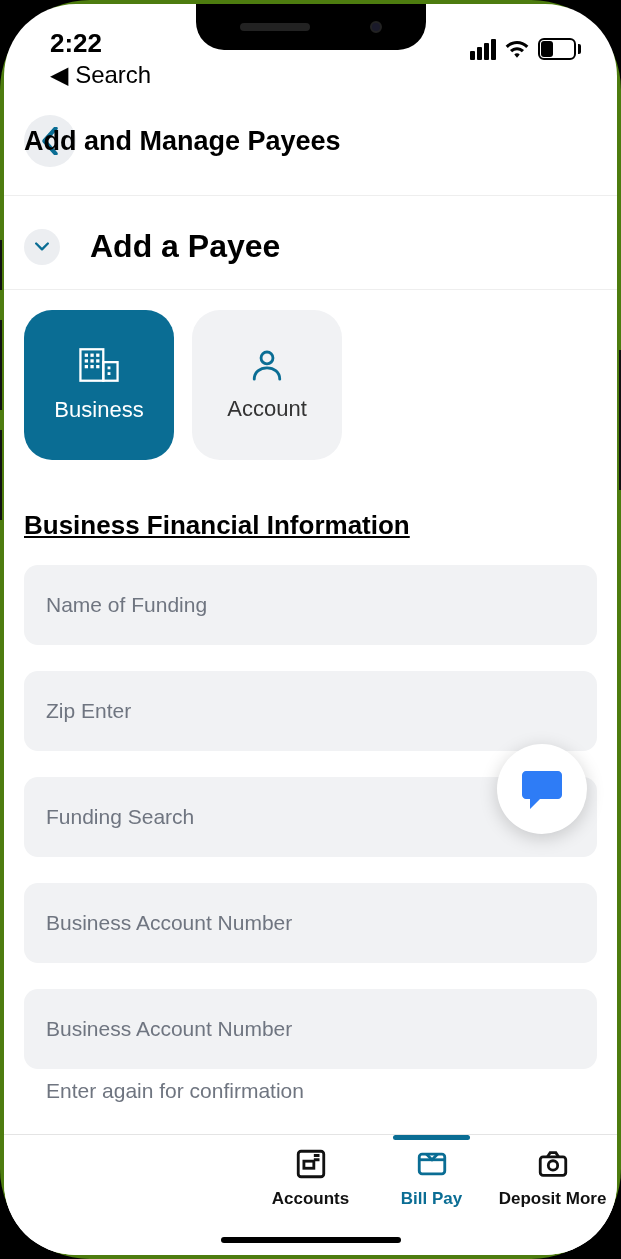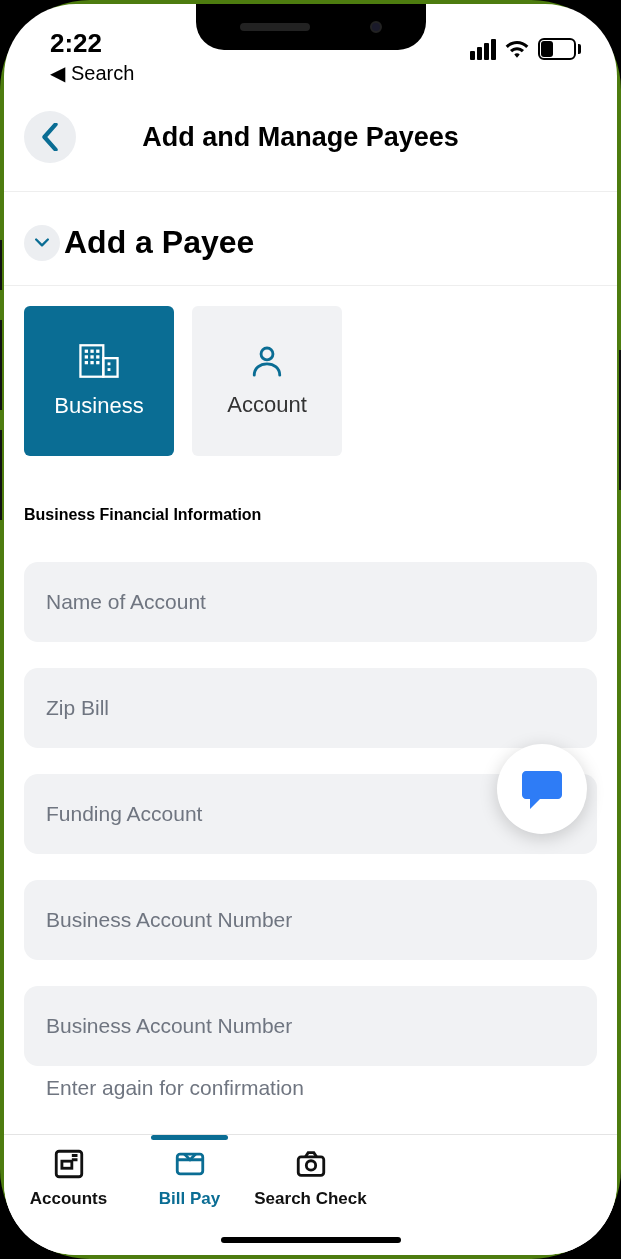--- a/index.html
+++ b/index.html
@@ -17,53 +17,53 @@
   .sb-right { right: -4px; top: 350px; width: 6px; height: 140px; border-radius: 0 3px 3px 0; }
   .notch {
     position: absolute; top: 0; left: 50%; transform: translateX(-50%);
     width: 230px; height: 46px; background: #000; border-radius: 0 0 28px 28px; z-index: 50;
     display: flex; align-items: center; justify-content: center; gap: 60px;
   }
   .speaker { width: 70px; height: 8px; background: #222; border-radius: 4px; }
   .cam { width: 12px; height: 12px; background: #1a1a2a; border-radius: 50%; border: 2px solid #222; }
   .status { display: flex; justify-content: space-between; align-items: flex-start; padding: 24px 36px 0 46px; font-size: 26px; font-weight: 700; }
   .status-left { display: flex; flex-direction: column; align-items: flex-start; gap: 2px;}
-  .status-back { font-size: 20px; font-weight: 400;}
+  .status-back { font-size: 24px; font-weight: 400;}
   .status-icons { display: flex; align-items: center; gap: 8px; padding-top: 10px;}
   .bars { display: flex; align-items: flex-end; gap: 2px; }
   .bars span { width: 5px; background: #000; border-radius: 1px; }
   .wifi svg, .batt { display: block; }
   .batt { display: flex; align-items: center; }
   .batt-body { width: 38px; height: 22px; border: 2px solid #000; border-radius: 6px; position: relative; }
   .batt-fill { position: absolute; left: 1px; top: 1px; bottom: 1px; width: 34%; background: #000; border-radius: 3px; }
   .batt-num { position: absolute; left: 0; right: 0; top: 1px; text-align: right; font-size: 14px; font-weight: 700; color:#fff; mix-blend-mode: normal;}
   .batt-tip { width: 3px; height: 10px; background: #000; margin-left: 2px; border-radius: 0 2px 2px 0; }
 
   .header { display: flex; align-items: center; padding: 26px 20px 28px 20px; border-bottom: 1px solid #eee; }
   .back-circle { width: 52px; height: 52px; border-radius: 50%; background: #eceef1; display: flex; align-items: center; justify-content: center; }
-  .header-title { flex: 1; text-align: center; font-size: 27px; font-weight: 800; margin-left: -52px; margin-right: 20px;}
+  .header-title { flex: 1; text-align: left; font-size: 27px; font-weight: 800; margin-left: -52px; margin-right: 20px;}
   
-  .section { padding: 32px 20px 24px 20px; border-bottom: 1px solid #eee; display: flex; align-items: center; gap: 4px;}
+  .section { padding: 32px 20px 24px 20px; border-bottom: 1px solid #eee; display: flex; align-items: center; gap: 30px;}
   .chev-circle { width: 36px; height: 36px; border-radius: 50%; background: #eceef1; display:flex; align-items:center; justify-content:center;}
   .section-title { font-size: 32px; font-weight: 800; }
 
   .content { padding: 20px 20px 0 20px; flex: 1; overflow: hidden;}
   .type-row { display: flex; gap: 18px; }
-  .type-card { width: 150px; height: 150px; border-radius: 6px; display: flex; flex-direction: column; align-items: center; justify-content: center; gap: 14px; font-size: 22px; font-weight: 500;}
+  .type-card { width: 150px; height: 150px; border-radius: 28px; display: flex; flex-direction: column; align-items: center; justify-content: center; gap: 14px; font-size: 22px; font-weight: 500;}
   .type-active { background: #0a6d94; color: #fff; }
   .type-inactive { background: #f1f2f4; color: #333; }
 
-  .form-title { font-size: 16px; font-weight: 800; margin: 50px 0 38px 0; }
+  .form-title { font-size: 26px; font-weight: 800; margin: 50px 0 24px 0; text-decoration: underline; }
   .field { width: 100%; background: #f1f2f4; border-radius: 14px; padding: 28px 22px; margin-bottom: 26px; }
   .field-label { color: #6f7580; font-size: 21px; }
   .confirm-hint { color: #6f7580; font-size: 21px; padding-left: 22px; padding-top: 4px;}
 
   .fab { position: absolute; right: 30px; top: 740px; width: 90px; height: 90px; border-radius: 50%; background: #fff; box-shadow: 0 4px 18px rgba(0,0,0,.18); display:flex; align-items:center; justify-content:center; z-index:30;}
 
-  .tabbar { border-top: 1px solid #e4e4e4; display: flex; justify-content: flex-start; padding: 10px 4px 46px 4px; background:#fff; position:relative;}
+  .tabbar { border-top: 1px solid #e4e4e4; display: flex; justify-content: flex-end; padding: 10px 4px 46px 4px; background:#fff; position:relative;}
   .tab { display: flex; flex-direction: column; align-items: center; gap: 6px; font-size: 17px; font-weight: 600; color: #111; width: 20%; position:relative;}
   .tab.active::before { content:""; position:absolute; top:-10px; left:18%; right:18%; height:5px; background:#0a6d94; border-radius:3px;}
   .tab .ico { height: 38px; display: flex; align-items: center; justify-content: center; }
   .tab.active .lbl, .tab.active svg { color:#0a6d94; }
   .home-ind { position:absolute; bottom:12px; left:50%; transform:translateX(-50%); width:180px; height:6px; background:#000; border-radius:4px;}
 </style>
 </head>
 <body>
 
 <div class="phone">
@@ -147,27 +147,27 @@
             <circle cx="12" cy="7" r="4.2" fill="none" stroke="#0a6d94" stroke-width="2"></circle>
             <path d="M3 22c0-5 4-8 9-8s9 3 9 8" fill="none" stroke="#0a6d94" stroke-width="2" stroke-linecap="round"></path>
           </svg>
           <span>Account</span>
         </div>
       </div>
 
       <div class="form-title">Business Financial Information</div>
 
       <div class="field">
-        <div class="field-label">Name of Account</div>
-      </div>
-      <div class="field">
-        <div class="field-label">Zip Bill</div>
-      </div>
-      <div class="field">
-        <div class="field-label">Funding Account</div>
+        <div class="field-label">Name of Funding</div>
+      </div>
+      <div class="field">
+        <div class="field-label">Zip Enter</div>
+      </div>
+      <div class="field">
+        <div class="field-label">Funding Search</div>
       </div>
       <div class="field">
         <div class="field-label">Business Account Number</div>
       </div>
       <div class="field" style="margin-bottom:6px;">
         <div class="field-label">Business Account Number</div>
       </div>
       <div class="confirm-hint">Enter again for confirmation</div>
     </div>
 
@@ -199,18 +199,18 @@
         <div class="lbl">Bill Pay</div>
       </div>
       <div class="tab" style="white-space:nowrap; overflow:hidden;">
         <div class="ico">
             <svg width="34" height="34" viewBox="0 0 24 24">
               <rect x="3" y="7" width="18" height="13" rx="2" fill="none" stroke="#111" stroke-width="2"></rect>
               <path d="M8 7l2-3h4l2 3" fill="none" stroke="#111" stroke-width="2"></path>
               <circle cx="12" cy="13" r="3.3" fill="none" stroke="#111" stroke-width="2"></circle>
             </svg>
           </div>
-        <div class="lbl">Search Check</div>
+        <div class="lbl">Deposit More</div>
       </div>
       <div class="home-ind"></div>
     </div>
   </div>
 </div>
 
 </body></html>

